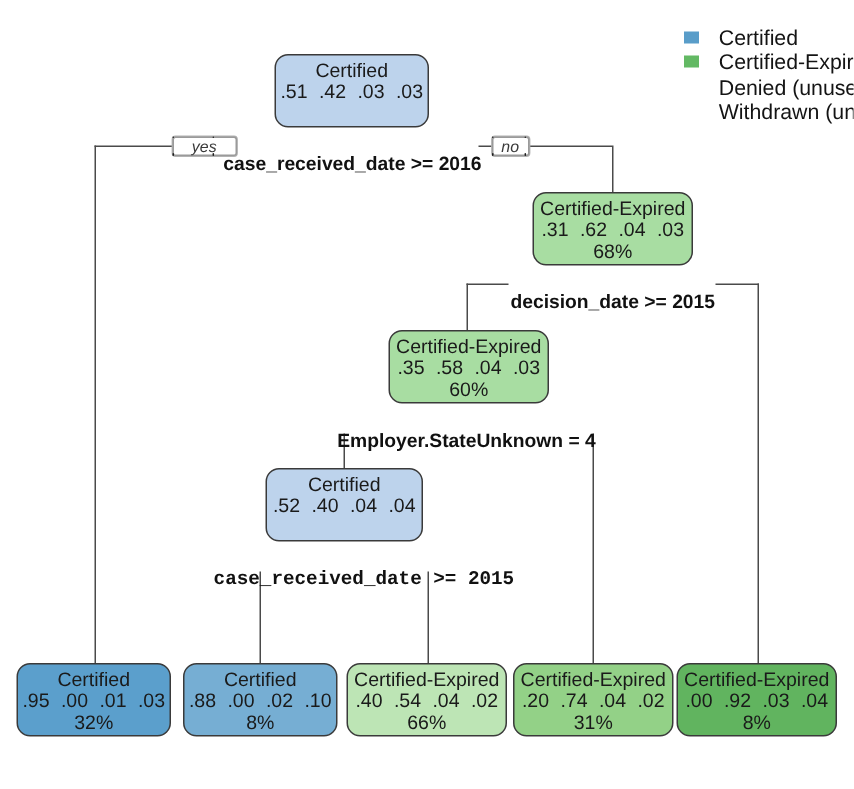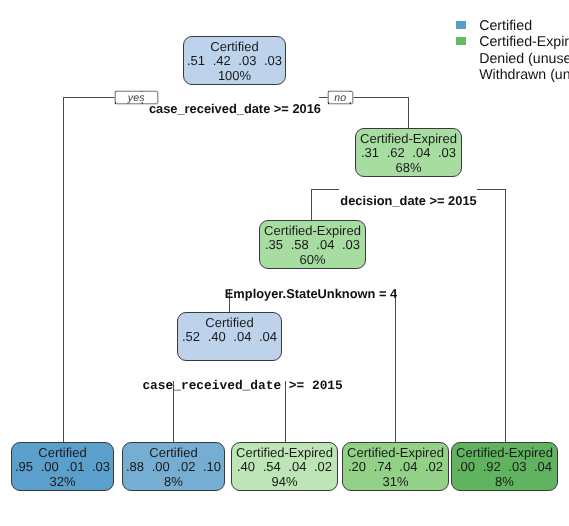--- a/index.html
+++ b/index.html
@@ -94,21 +94,20 @@
   <div class="edge vline e9"></div>
   <div class="edge vline e10"></div>
   <div class="edge vline e11"></div>
   <div class="edge vline e12"></div>
   <div class="edge hline e13"></div>
   <div class="edge hline e14"></div>
 
   <div class="node n-root" style="background: rgb(189, 211, 236);">
     <div class="r1">Certified</div>
     <div class="r2">.51  .42  .03  .03</div>
-    <div class="r3">100%</div>
   </div>
   <div class="node n-n2" style="background: rgb(168, 221, 162);">
     <div class="r1">Certified-Expired</div>
     <div class="r2">.31  .62  .04  .03</div>
     <div class="r3">68%</div>
   </div>
   <div class="node n-n3" style="background: rgb(168, 221, 162);">
     <div class="r1">Certified-Expired</div>
     <div class="r2">.35  .58  .04  .03</div>
     <div class="r3">60%</div>
@@ -123,21 +122,21 @@
     <div class="r3">32%</div>
   </div>
   <div class="node n-l2" style="background: rgb(118, 174, 211);">
     <div class="r1">Certified</div>
     <div class="r2">.88  .00  .02  .10</div>
     <div class="r3">8%</div>
   </div>
   <div class="node n-l3" style="background: rgb(189, 229, 181);">
     <div class="r1">Certified-Expired</div>
     <div class="r2">.40  .54  .04  .02</div>
-    <div class="r3">94%</div>
+    <div class="r3">66%</div>
   </div>
   <div class="node n-l4" style="background: rgb(147, 209, 135);">
     <div class="r1">Certified-Expired</div>
     <div class="r2">.20  .74  .04  .02</div>
     <div class="r3">31%</div>
   </div>
   <div class="node n-l5" style="background: rgb(97, 180, 95);">
     <div class="r1">Certified-Expired</div>
     <div class="r2">.00  .92  .03  .04</div>
     <div class="r3">8%</div>

